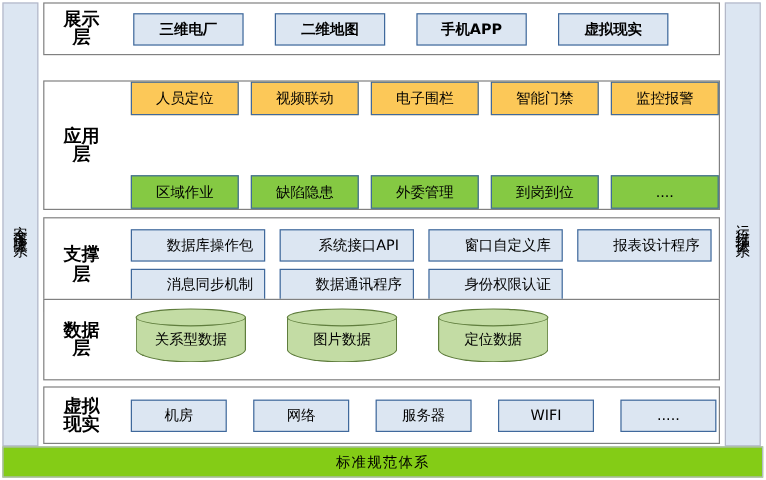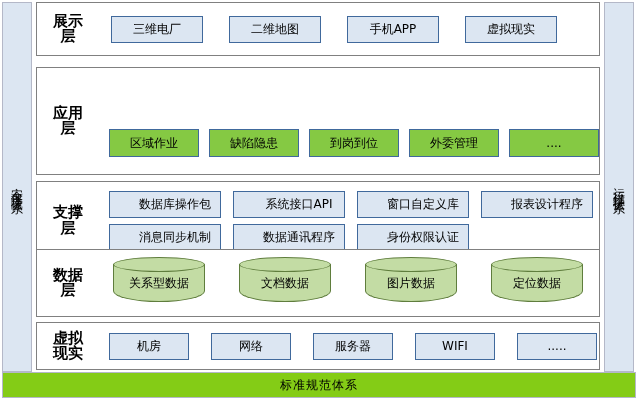--- a/index.html
+++ b/index.html
@@ -106,21 +106,21 @@
     border: 1px solid #40699c;
   }
   .node.green {
     background: #85c943;
     border: 1px solid #40699c;
     margin-top: 44px;
   }
 
   
   .presentation .node { width: 92px; height: 27px; }
-  .presentation .row  { gap: 26px; padding-left: 8px; }
+  .presentation .row  { gap: 26px; padding-left: 8px; font-weight: bold; }
 
   .application .node  { width: 90px; height: 28px; }
   .application .row   { gap: 10px; padding-left: 6px; }
 
   .support .node      { width: 112px; height: 27px; padding-left: 20px; }
   .support .row       { gap: 12px; padding-left: 6px; }
 
   .infrastructure .node { width: 80px; height: 27px; }
   .infrastructure .row  { gap: 22px; padding-left: 6px; }
 
@@ -198,44 +198,51 @@
 <div id="diagram">
 
   <div class="side-bar left">
     <span class="side-text">安全保障体系</span>
   </div>
 
   <div class="side-bar right">
     <span class="side-text">运行维护体系</span>
   </div>
 
-  <div class="layer presentation" style="top:2px; height:54px;">
+  <div class="layer presentation" style="top:2px; height:44px;">
     <div class="layer-label">
       <span class="lbl-wrap">展示层</span>
     </div>
     <div class="layer-body">
       <div class="row">
         <div class="node blue">三维电厂</div>
         <div class="node blue">二维地图</div>
         <div class="node blue">手机APP</div>
         <div class="node blue">虚拟现实</div>
       </div>
     </div>
   </div>
 
   <div class="layer application" style="top:67px; height:108px;">
     <div class="layer-label">
       <span class="lbl-wrap">应用层</span>
     </div>
     <div class="layer-body">
       <div class="row">
+        <div class="node orange">人员定位</div>
+        <div class="node orange">视频联动</div>
+        <div class="node orange">电子围栏</div>
+        <div class="node orange">智能门禁</div>
+        <div class="node orange">监控报警</div>
+      </div>
+      <div class="row">
         <div class="node green">区域作业</div>
         <div class="node green">缺陷隐患</div>
+        <div class="node green">外委管理</div>
         <div class="node green">到岗到位</div>
-        <div class="node green">外委管理</div>
         <div class="node green">....</div>
       </div>
     </div>
   </div>
 
   <div class="layer support" style="top:181px; height:79px;">
     <div class="layer-label">
       <span class="lbl-wrap">支撑层</span>
     </div>
     <div class="layer-body">
@@ -256,25 +263,20 @@
   <div class="layer data" style="top:249px; height:68px;">
     <div class="layer-label">
       <span class="lbl-wrap">数据层</span>
     </div>
     <div class="layer-body">
       <div class="data-row">
         <div class="cylinder">
           <div class="cyl-body"></div>
           <div class="cyl-top"></div>
           <div class="cyl-label">关系型数据</div>
-        </div>
-        <div class="cylinder">
-          <div class="cyl-body"></div>
-          <div class="cyl-top"></div>
-          <div class="cyl-label">文档数据</div>
         </div>
         <div class="cylinder">
           <div class="cyl-body"></div>
           <div class="cyl-top"></div>
           <div class="cyl-label">图片数据</div>
         </div>
         <div class="cylinder">
           <div class="cyl-body"></div>
           <div class="cyl-top"></div>
           <div class="cyl-label">定位数据</div>

